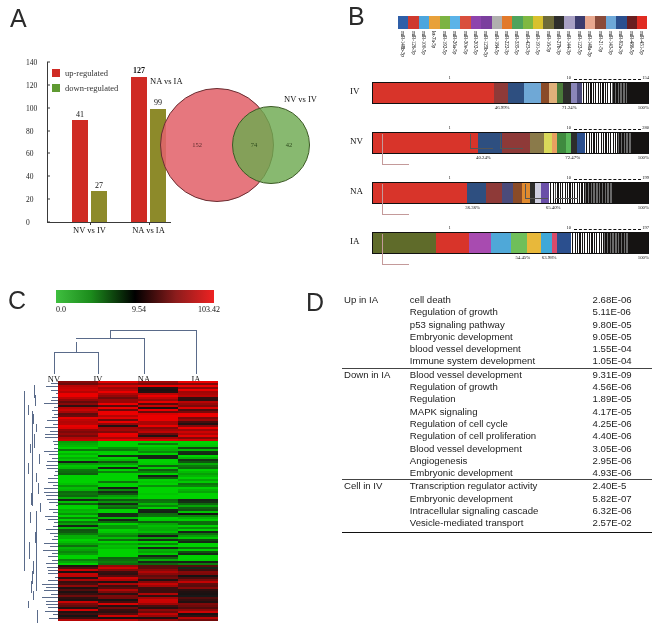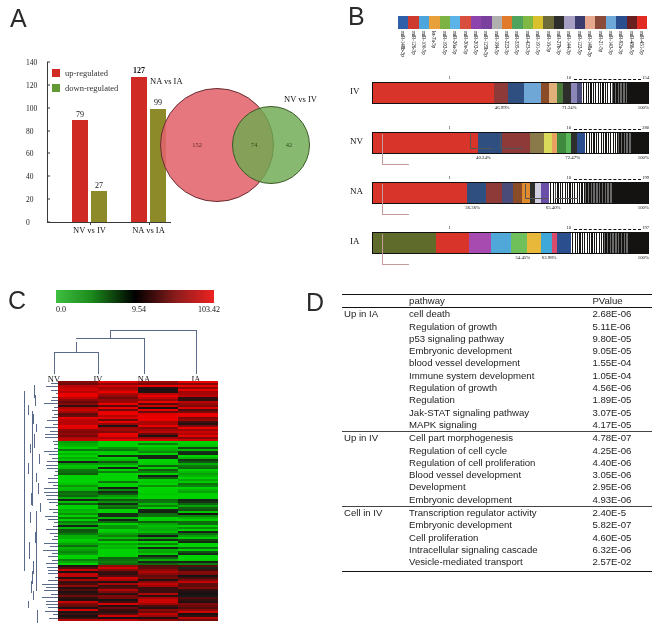--- a/index.html
+++ b/index.html
@@ -135,21 +135,21 @@
         <div class="ytick" style="top: 68.5714px; left: 0px;">80</div>
         <div class="ytick-mark" style="top: 45.7143px;"></div>
         <div class="ytick" style="top: 45.7143px; left: 0px;">100</div>
         <div class="ytick-mark" style="top: 22.8571px;"></div>
         <div class="ytick" style="top: 22.8571px; left: 0px;">120</div>
         <div class="ytick-mark" style="top: 0px;"></div>
         <div class="ytick" style="top: 0px; left: 0px;">140</div>
       </div>
     <div id="bars">
         <div class="bar bar-up" style="left: 46px; width: 16px; height: 101.714px; bottom: 10px;">
-          <span class="bar-val">79</span>
+          <span class="bar-val">41</span>
         </div>
         <div class="bar bar-down" style="left: 65px; width: 16px; height: 30.8571px; bottom: 10px;">
           <span class="bar-val">27</span>
         </div>
         <div class="bar bar-up" style="left: 105px; width: 16px; height: 145.143px; bottom: 10px;">
           <span class="bar-val bold">127</span>
         </div>
         <div class="bar bar-down" style="left: 124px; width: 16px; height: 113.143px; bottom: 10px;">
           <span class="bar-val">99</span>
         </div>
@@ -1006,25 +1006,20 @@
           <div class="hcell" style="height: 2px; background: rgb(115, 10, 10);"></div>
         </div>
       </div>
   </div>
 </div>
 
 <div id="panelD">
   <div class="panel-letter plD">D</div>
   <table class="tbl">
     <tbody id="tbody">
-        <tr class="rule-top rule-head">
-          <td class="c-grp"></td>
-          <td class="c-path">pathway</td>
-          <td class="c-p">PValue</td>
-        </tr>
         <tr>
           <td class="c-grp">Up in IA</td>
           <td class="c-path">cell death</td>
           <td class="c-p">2.68E-06</td>
         </tr>
         <tr>
           <td class="c-grp"></td>
           <td class="c-path">Regulation of growth</td>
           <td class="c-p">5.11E-06</td>
         </tr>
@@ -1041,87 +1036,77 @@
         <tr>
           <td class="c-grp"></td>
           <td class="c-path">blood vessel development</td>
           <td class="c-p">1.55E-04</td>
         </tr>
         <tr>
           <td class="c-grp"></td>
           <td class="c-path">Immune system development</td>
           <td class="c-p">1.05E-04</td>
         </tr>
+        <tr class="rule-sec">
+          <td class="c-grp">Down in IA</td>
+          <td class="c-path">Blood vessel development</td>
+          <td class="c-p">9.31E-09</td>
+        </tr>
         <tr>
           <td class="c-grp"></td>
           <td class="c-path">Regulation of growth</td>
           <td class="c-p">4.56E-06</td>
         </tr>
         <tr>
           <td class="c-grp"></td>
           <td class="c-path">Regulation</td>
           <td class="c-p">1.89E-05</td>
         </tr>
         <tr>
           <td class="c-grp"></td>
-          <td class="c-path">Jak-STAT signaling pathway</td>
-          <td class="c-p">3.07E-05</td>
-        </tr>
-        <tr>
-          <td class="c-grp"></td>
           <td class="c-path">MAPK signaling</td>
           <td class="c-p">4.17E-05</td>
         </tr>
-        <tr class="rule-sec">
-          <td class="c-grp">Up in IV</td>
-          <td class="c-path">Cell part morphogenesis</td>
-          <td class="c-p">4.78E-07</td>
-        </tr>
         <tr>
           <td class="c-grp"></td>
           <td class="c-path">Regulation of cell cycle</td>
           <td class="c-p">4.25E-06</td>
         </tr>
         <tr>
           <td class="c-grp"></td>
           <td class="c-path">Regulation of cell proliferation</td>
           <td class="c-p">4.40E-06</td>
         </tr>
         <tr>
           <td class="c-grp"></td>
           <td class="c-path">Blood vessel development</td>
           <td class="c-p">3.05E-06</td>
         </tr>
         <tr>
           <td class="c-grp"></td>
-          <td class="c-path">Development</td>
+          <td class="c-path">Angiogenesis</td>
           <td class="c-p">2.95E-06</td>
         </tr>
         <tr>
           <td class="c-grp"></td>
           <td class="c-path">Embryonic development</td>
           <td class="c-p">4.93E-06</td>
         </tr>
         <tr class="rule-sec">
           <td class="c-grp">Cell in IV</td>
           <td class="c-path">Transcription regulator activity</td>
           <td class="c-p">2.40E-5</td>
         </tr>
         <tr>
           <td class="c-grp"></td>
           <td class="c-path">Embryonic development</td>
           <td class="c-p">5.82E-07</td>
         </tr>
         <tr>
           <td class="c-grp"></td>
-          <td class="c-path">Cell proliferation</td>
-          <td class="c-p">4.60E-05</td>
-        </tr>
-        <tr>
-          <td class="c-grp"></td>
           <td class="c-path">Intracellular signaling cascade</td>
           <td class="c-p">6.32E-06</td>
         </tr>
         <tr>
           <td class="c-grp"></td>
           <td class="c-path">Vesicle-mediated transport</td>
           <td class="c-p">2.57E-02</td>
         </tr>
         <tr class="rule-bot">
           <td style="height: 2px;"></td>

